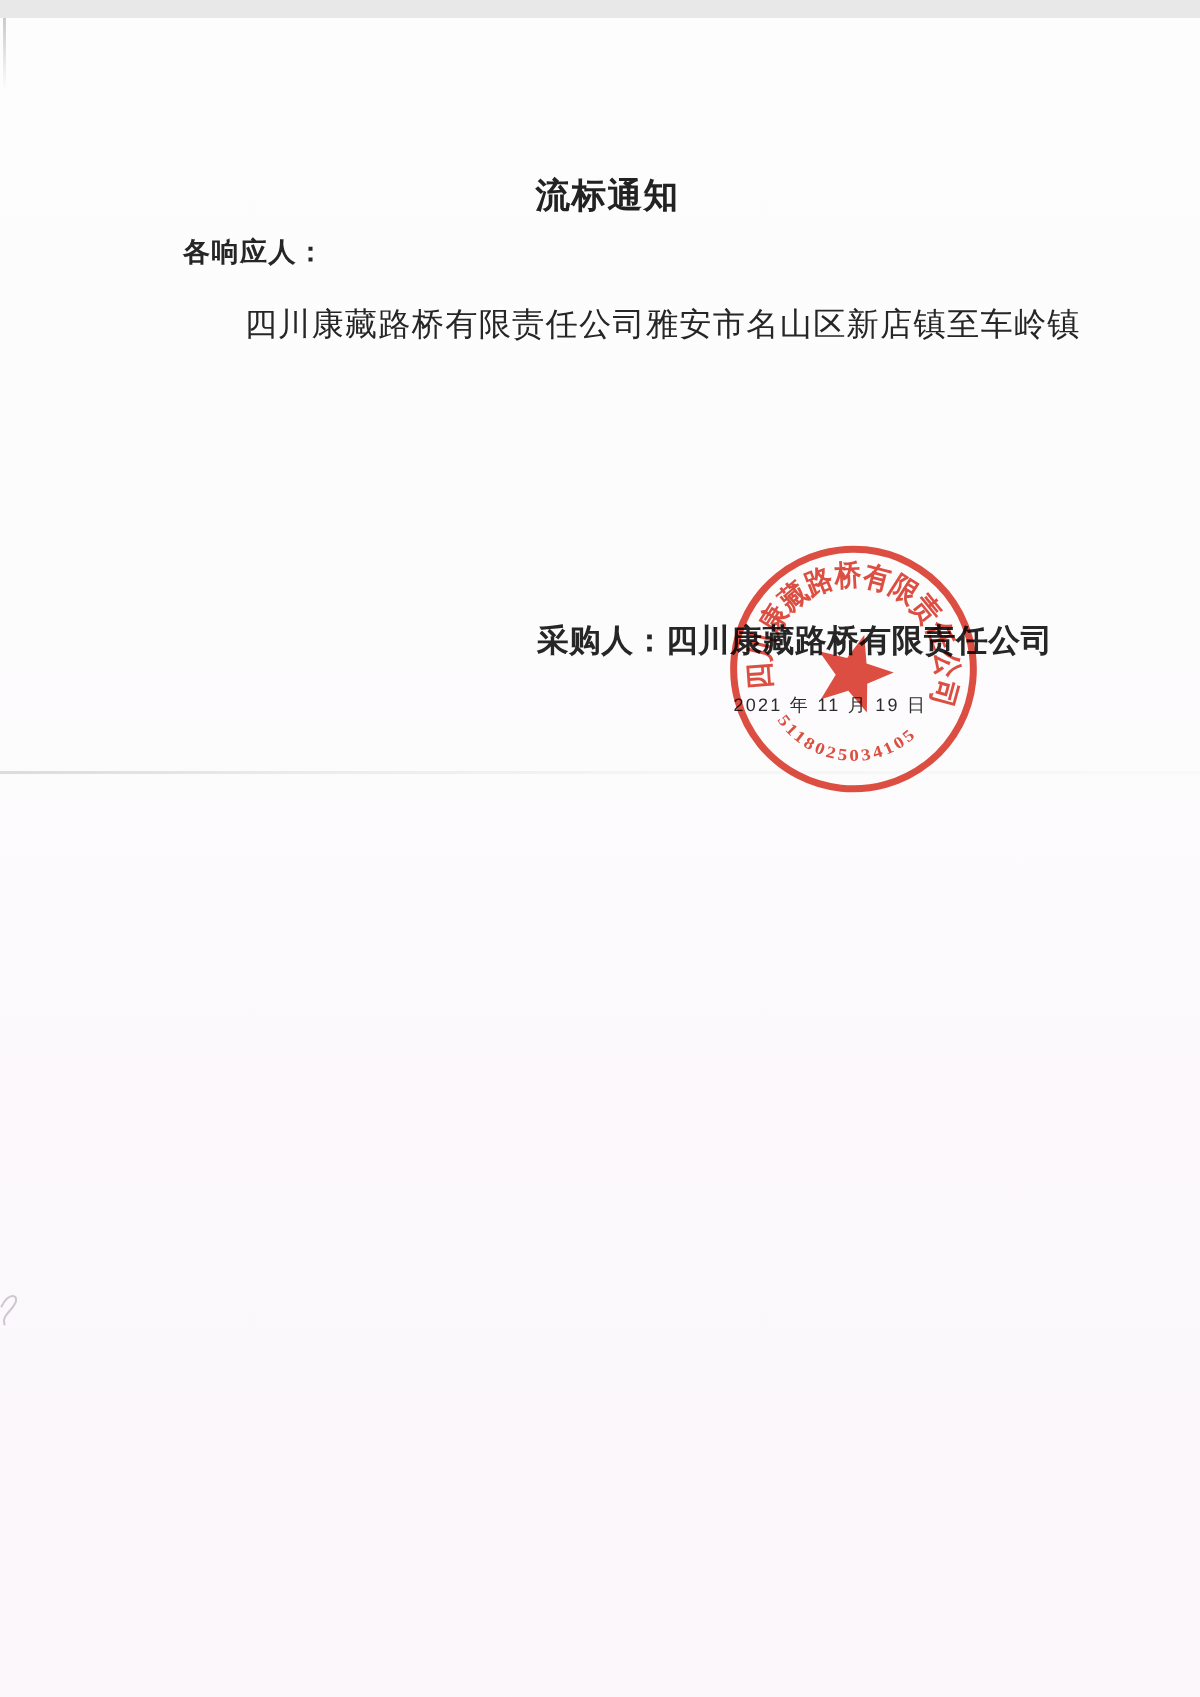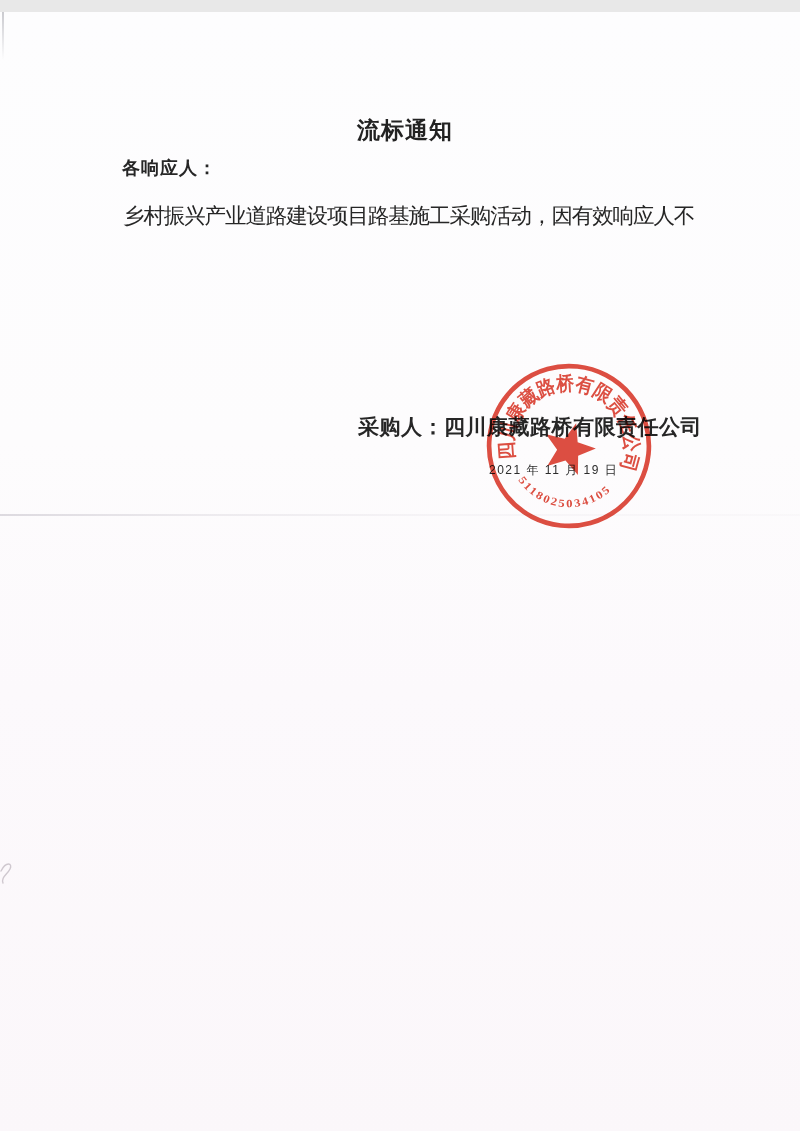--- a/index.html
+++ b/index.html
@@ -74,21 +74,21 @@
 
 <div class="page">
 
   <div class="edge-line"></div>
 
   <div class="title">流标通知</div>
 
   <div class="salutation">各响应人：</div>
 
   <div class="paragraph">
-    <div class="para-line tight">乡村振兴产业道路建设项目路基施工采购活动，因有效响应人不</div>
+    <div class="para-line indent">四川康藏路桥有限责任公司雅安市名山区新店镇至车岭镇</div>
   </div>
 
   <div class="sig-line"><span>采购人：</span><span>四川康藏路桥有限责任公司</span></div>
 
   <div class="date-line">2021 年 11 月 19 日</div>
 
   <svg class="stamp" viewBox="0 0 200 200" xmlns="http://www.w3.org/2000/svg">
     <circle cx="100" cy="100" r="94" fill="none" stroke-width="5.5" stroke="#d93525"></circle>
     <path id="arcTop" d="M 38 122.6 A 66 66 0 1 1 162 122.6" fill="none"></path>
     <path id="arcBottom" d="M 41 141.3 A 72 72 0 0 0 159 141.3" fill="none"></path>

